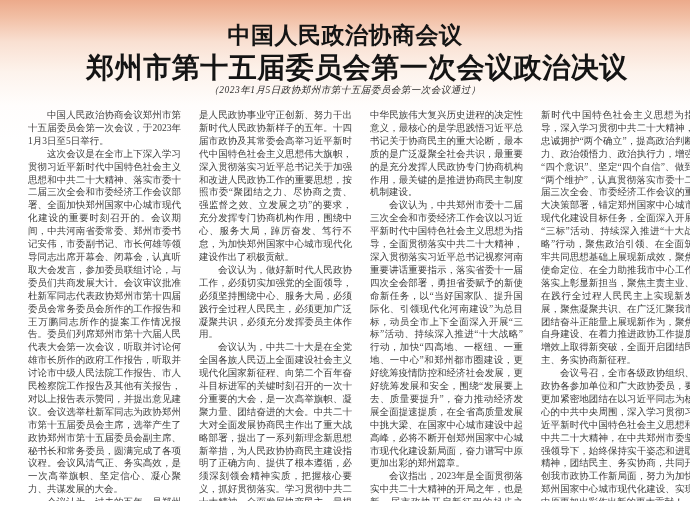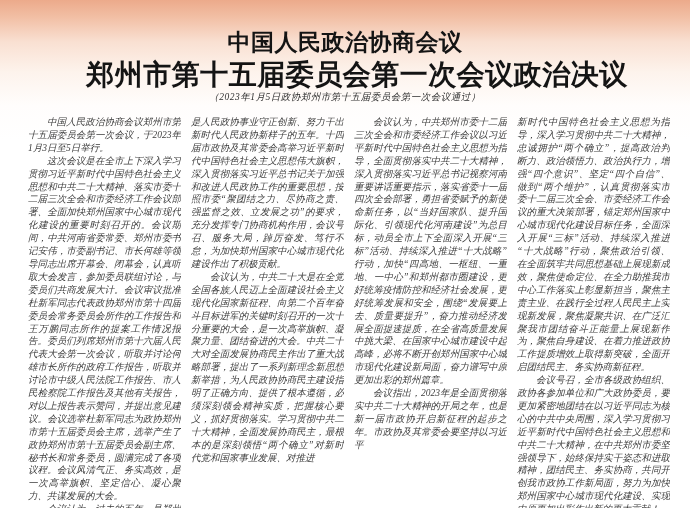--- a/index.html
+++ b/index.html
@@ -16,21 +16,21 @@
         #ecaa8b 0px,
         #f2c0a6 18px,
         #f9e0d2 42px,
         #fdf3ec 72px,
         #fffdfc 105px,
         #ffffff 140px);
     font-family:"Liberation Serif","DejaVu Serif",serif;
   }
   .header{ text-align:center; }
   .title-line1{
-    margin-top:28px;
+    margin-top:21px;
     font-family:"DejaVu Sans","Liberation Sans",sans-serif;
     font-weight:bold;
     font-size:23px;
     line-height:28px;
     letter-spacing:0.5px;
     color:#141414;
   }
   .title-line2{
     margin-top:3px;
     font-family:"DejaVu Sans","Liberation Sans",sans-serif;
@@ -42,24 +42,23 @@
     margin-left:24px;
   }
   .approval-note{
     font-size:9.5px;
     font-style:italic;
     color:#2e2e2e;
     letter-spacing:0.5px;
   }
   .body-cols{
     display:flex;
-    gap:10px;
+    gap:18px;
     padding:12px 20px 0 28px;
     box-sizing:border-box;
-    font-style:italic;
   }
   .col{
     width:153px;
     flex:0 0 153px;
     font-size:9.5px;
     line-height:12.9px;
     color:#3c3c3c;
     text-align:justify;
     overflow:hidden;
     height:392px;
@@ -80,25 +79,27 @@
 
   <div class="body-cols">
 
     <div class="col">
       <p class="indent">中国人民政治协商会议郑州市第十五届委员会第一次会议，于2023年1月3日至5日举行。</p>
       <p class="indent">这次会议是在全市上下深入学习贯彻习近平新时代中国特色社会主义思想和中共二十大精神、落实市委十二届三次全会和市委经济工作会议部署、全面加快郑州国家中心城市现代化建设的重要时刻召开的。会议期间，中共河南省委常委、郑州市委书记安伟，市委副书记、市长何雄等领导同志出席开幕会、闭幕会，认真听取大会发言，参加委员联组讨论，与委员们共商发展大计。会议审议批准杜新军同志代表政协郑州市第十四届委员会常务委员会所作的工作报告和王万鹏同志所作的提案工作情况报告。委员们列席郑州市第十六届人民代表大会第一次会议，听取并讨论何雄市长所作的政府工作报告，听取并讨论市中级人民法院工作报告、市人民检察院工作报告及其他有关报告，对以上报告表示赞同，并提出意见建议。会议选举杜新军同志为政协郑州市第十五届委员会主席，选举产生了政协郑州市第十五届委员会副主席、秘书长和常务委员，圆满完成了各项议程。会议风清气正、务实高效，是一次高举旗帜、坚定信心、凝心聚力、共谋发展的大会。</p>
       <p class="indent">会议认为，过去的五年，是郑州经济社会发展取得辉煌成就的五年，也</p>
     </div>
 
     <div class="col">
-      <p>是人民政协事业守正创新、努力干出新时代人民政协新样子的五年。十四届市政协及其常委会高举习近平新时代中国特色社会主义思想伟大旗帜，深入贯彻落实习近平总书记关于加强和改进人民政协工作的重要思想，按照市委“聚团结之力、尽协商之责、强监督之效、立发展之功”的要求，充分发挥专门协商机构作用，会议号召、服务大局，踔厉奋发、笃行不怠，为加快郑州国家中心城市现代化建设作出了积极贡献。</p>
+      <p>是人民政协事业守正创新、努力干出新时代人民政协新样子的五年。十四届市政协及其常委会高举习近平新时代中国特色社会主义思想伟大旗帜，深入贯彻落实习近平总书记关于加强和改进人民政协工作的重要思想，按照市委“聚团结之力、尽协商之责、强监督之效、立发展之功”的要求，充分发挥专门协商机构作用，围绕中心、服务大局，踔厉奋发、笃行不怠，为加快郑州国家中心城市现代化建设作出了积极贡献。</p>
+      <p class="indent">会议认为，做好新时代人民政协工作，必须切实加强党的全面领导，必须坚持围绕中心、服务大局，必须践行全过程人民民主，必须更加广泛凝聚共识，必须充分发挥委员主体作用。</p>
       <p class="indent">会议认为，中共二十大是在全党全国各族人民迈上全面建设社会主义现代化国家新征程、向第二个百年奋斗目标进军的关键时刻召开的一次十分重要的大会，是一次高举旗帜、凝聚力量、团结奋进的大会。中共二十大对全面发展协商民主作出了重大战略部署，提出了一系列新理念新思想新举措，为人民政协协商民主建设指明了正确方向、提供了根本遵循，必须深刻领会精神实质，把握核心要义，抓好贯彻落实。学习贯彻中共二十大精神，全面发展协商民主，最根本的是深刻领悟“两个确立”对新时代党和国家事业发展、对推进</p>
     </div>
 
     <div class="col">
+      <p>中华民族伟大复兴历史进程的决定性意义，最核心的是学思践悟习近平总书记关于协商民主的重大论断，最本质的是广泛凝聚全社会共识，最重要的是充分发挥人民政协专门协商机构作用，最关键的是推进协商民主制度机制建设。</p>
       <p class="indent">会议认为，中共郑州市委十二届三次全会和市委经济工作会议以习近平新时代中国特色社会主义思想为指导，全面贯彻落实中共二十大精神，深入贯彻落实习近平总书记视察河南重要讲话重要指示，落实省委十一届四次全会部署，勇担省委赋予的新使命新任务，以“当好国家队、提升国际化、引领现代化河南建设”为总目标，动员全市上下全面深入开展“三标”活动、持续深入推进“十大战略”行动，加快“四高地、一枢纽、一重地、一中心”和郑州都市圈建设，更好统筹疫情防控和经济社会发展，更好统筹发展和安全，围绕“发展要上去、质量要提升”，奋力推动经济发展全面提速提质，在全省高质量发展中挑大梁、在国家中心城市建设中起高峰，必将不断开创郑州国家中心城市现代化建设新局面，奋力谱写中原更加出彩的郑州篇章。</p>
       <p class="indent">会议指出，2023年是全面贯彻落实中共二十大精神的开局之年，也是新一届市政协开启新征程的起步之年。市政协及其常委会要坚持以习近平</p>
     </div>
 
     <div class="col">
       <p>新时代中国特色社会主义思想为指导，深入学习贯彻中共二十大精神，忠诚拥护“两个确立”，提高政治判断力、政治领悟力、政治执行力，增强“四个意识”、坚定“四个自信”、做到“两个维护”，认真贯彻落实市委十二届三次全会、市委经济工作会议的重大决策部署，锚定郑州国家中心城市现代化建设目标任务，全面深入开展“三标”活动、持续深入推进“十大战略”行动，聚焦政治引领、在全面筑牢共同思想基础上展现新成效，聚焦使命定位、在全力助推我市中心工作落实上彰显新担当，聚焦主责主业、在践行全过程人民民主上实现新发展，聚焦凝聚共识、在广泛汇聚我市团结奋斗正能量上展现新作为，聚焦自身建设、在着力推进政协工作提质增效上取得新突破，全面开启团结民主、务实协商新征程。</p>
       <p class="indent">会议号召，全市各级政协组织、政协各参加单位和广大政协委员，要更加紧密地团结在以习近平同志为核心的中共中央周围，深入学习贯彻习近平新时代中国特色社会主义思想和中共二十大精神，在中共郑州市委坚强领导下，始终保持实干姿态和进取精神，团结民主、务实协商，共同开创我市政协工作新局面，努力为加快郑州国家中心城市现代化建设、实现中原更加出彩作出新的更大贡献！</p>
     </div>
 
   </div>

